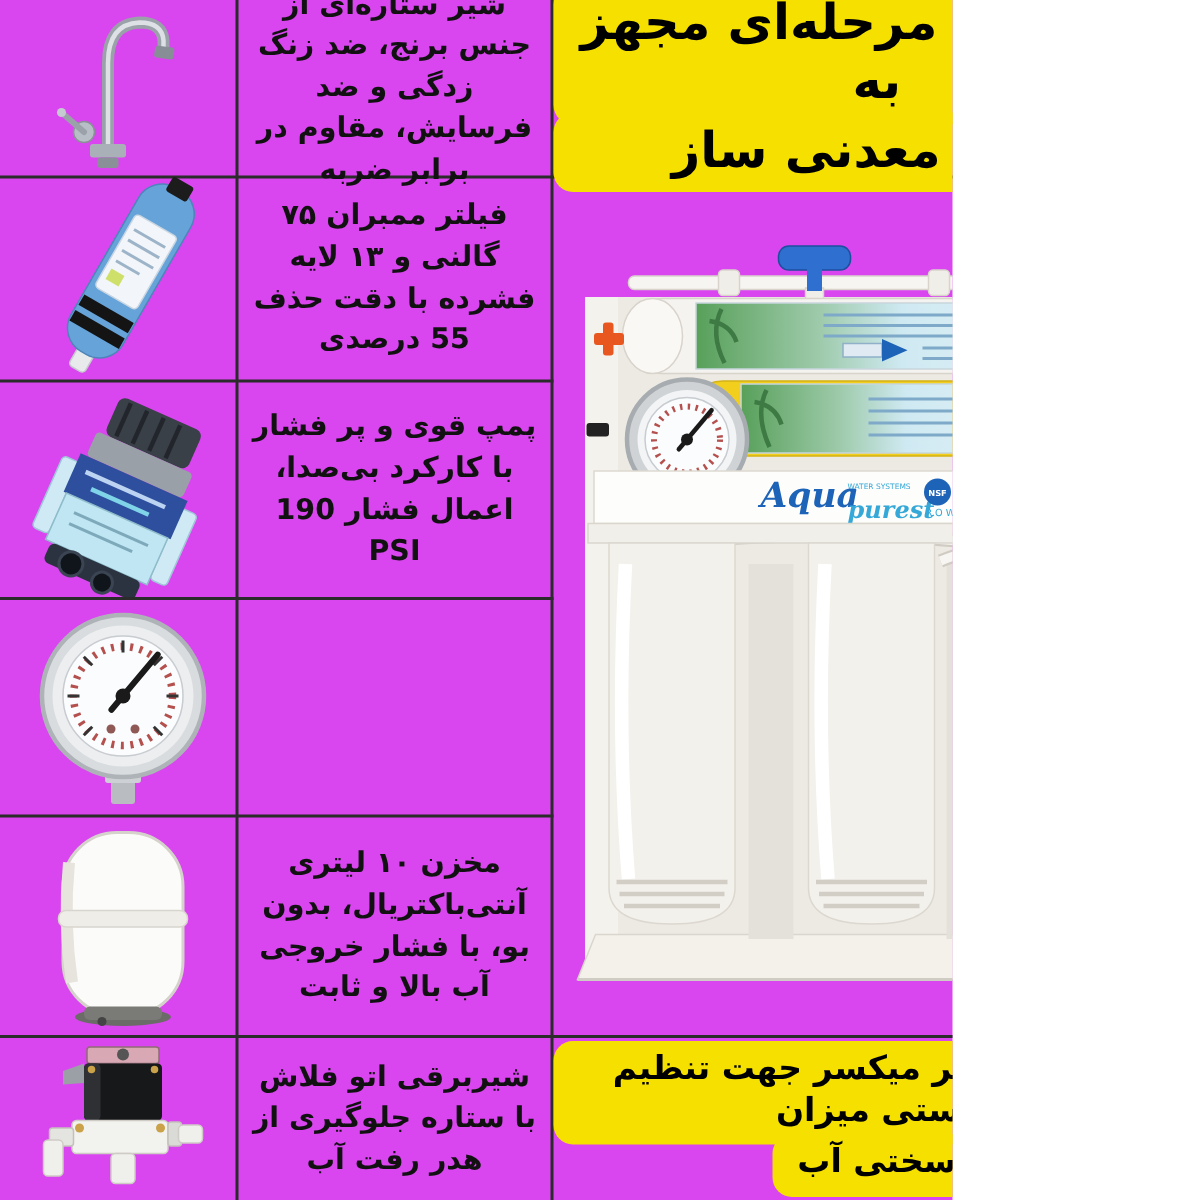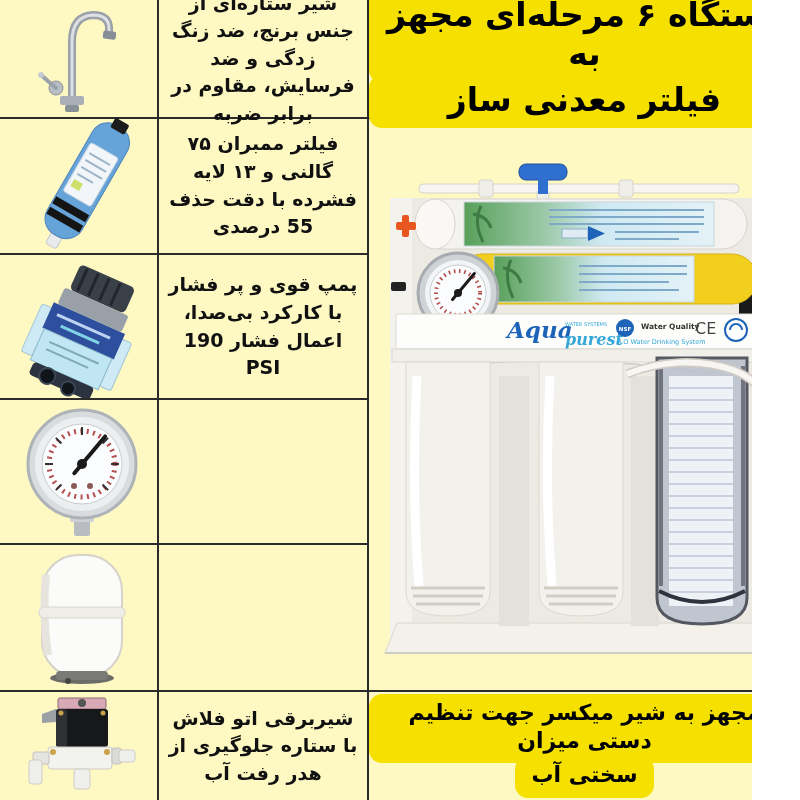--- a/index.html
+++ b/index.html
@@ -1,16 +1,16 @@
 <!DOCTYPE html>
 <html lang="fa"><head>
 <meta charset="utf-8">
 <style>
   html,body{margin:0;padding:0;background:#ffffff;}
-  .page{position:relative;width:752px;height:800px;background:#fef9c3;overflow:hidden;
+  .page{position:relative;width:635px;height:800px;background:#d946ef;overflow:hidden;
         font-family:"DejaVu Sans",sans-serif;color:#111;}
   
   .hline,.vline{position:absolute;background:#2b2b2b;}
   .hline{height:2px;}
   .vline{width:2px;top:0;height:800px;}
   
   .img-cell{position:absolute;left:0;width:157px;display:flex;align-items:center;justify-content:center;}
   .txt-cell{position:absolute;left:159px;width:208px;display:flex;align-items:center;justify-content:center;
             box-sizing:border-box;padding:4px 8px;}
   .txt-cell p{margin:0;font-size:19px;font-weight:bold;line-height:1.45;text-align:center;direction:rtl;color:#111;}
@@ -135,20 +135,23 @@
   <div class="img-cell" style="top:545px;height:145px">
     <svg width="157" height="145" viewBox="0 0 157 145">
       <ellipse cx="82" cy="133" rx="32" ry="6" fill="#6b6b68"></ellipse>
       <rect x="42" y="10" width="80" height="122" rx="36" fill="#fbfbf9" stroke="#d5d2cb" stroke-width="2"></rect>
       <path d="M46 30 Q42 70 48 110" fill="none" stroke="#e7e4dd" stroke-width="8"></path>
       <rect x="39" y="62" width="86" height="11" rx="5" fill="#efede7" stroke="#d8d5ce"></rect>
       <rect x="56" y="126" width="52" height="9" rx="4" fill="#7a7a76"></rect>
       <circle cx="68" cy="136" r="3" fill="#444"></circle>
     </svg>
   </div>
+  <div class="txt-cell" style="top:545px;height:145px">
+    <p>مخزن ۱۰ لیتری آنتی‌باکتریال، بدون بو، با فشار خروجی آب بالا و ثابت</p>
+  </div>
 
   <div class="img-cell" style="top:692px;height:108px">
     <svg width="157" height="108" viewBox="0 0 157 108">
       <rect x="58" y="6" width="48" height="11" rx="2" fill="#d8a9b4" stroke="#8f6b74"></rect>
       <circle cx="82" cy="11" r="4" fill="#555"></circle>
       <rect x="56" y="17" width="52" height="38" rx="3" fill="#17181a"></rect>
       <rect x="56" y="17" width="11" height="38" rx="3" fill="#2e3033"></rect>
       <polygon points="42,22 56,17 56,30 42,31" fill="#9aa0a6"></polygon>
       <circle cx="61" cy="21" r="2.5" fill="#c9a24a"></circle>
       <circle cx="103" cy="21" r="2.5" fill="#c9a24a"></circle>

